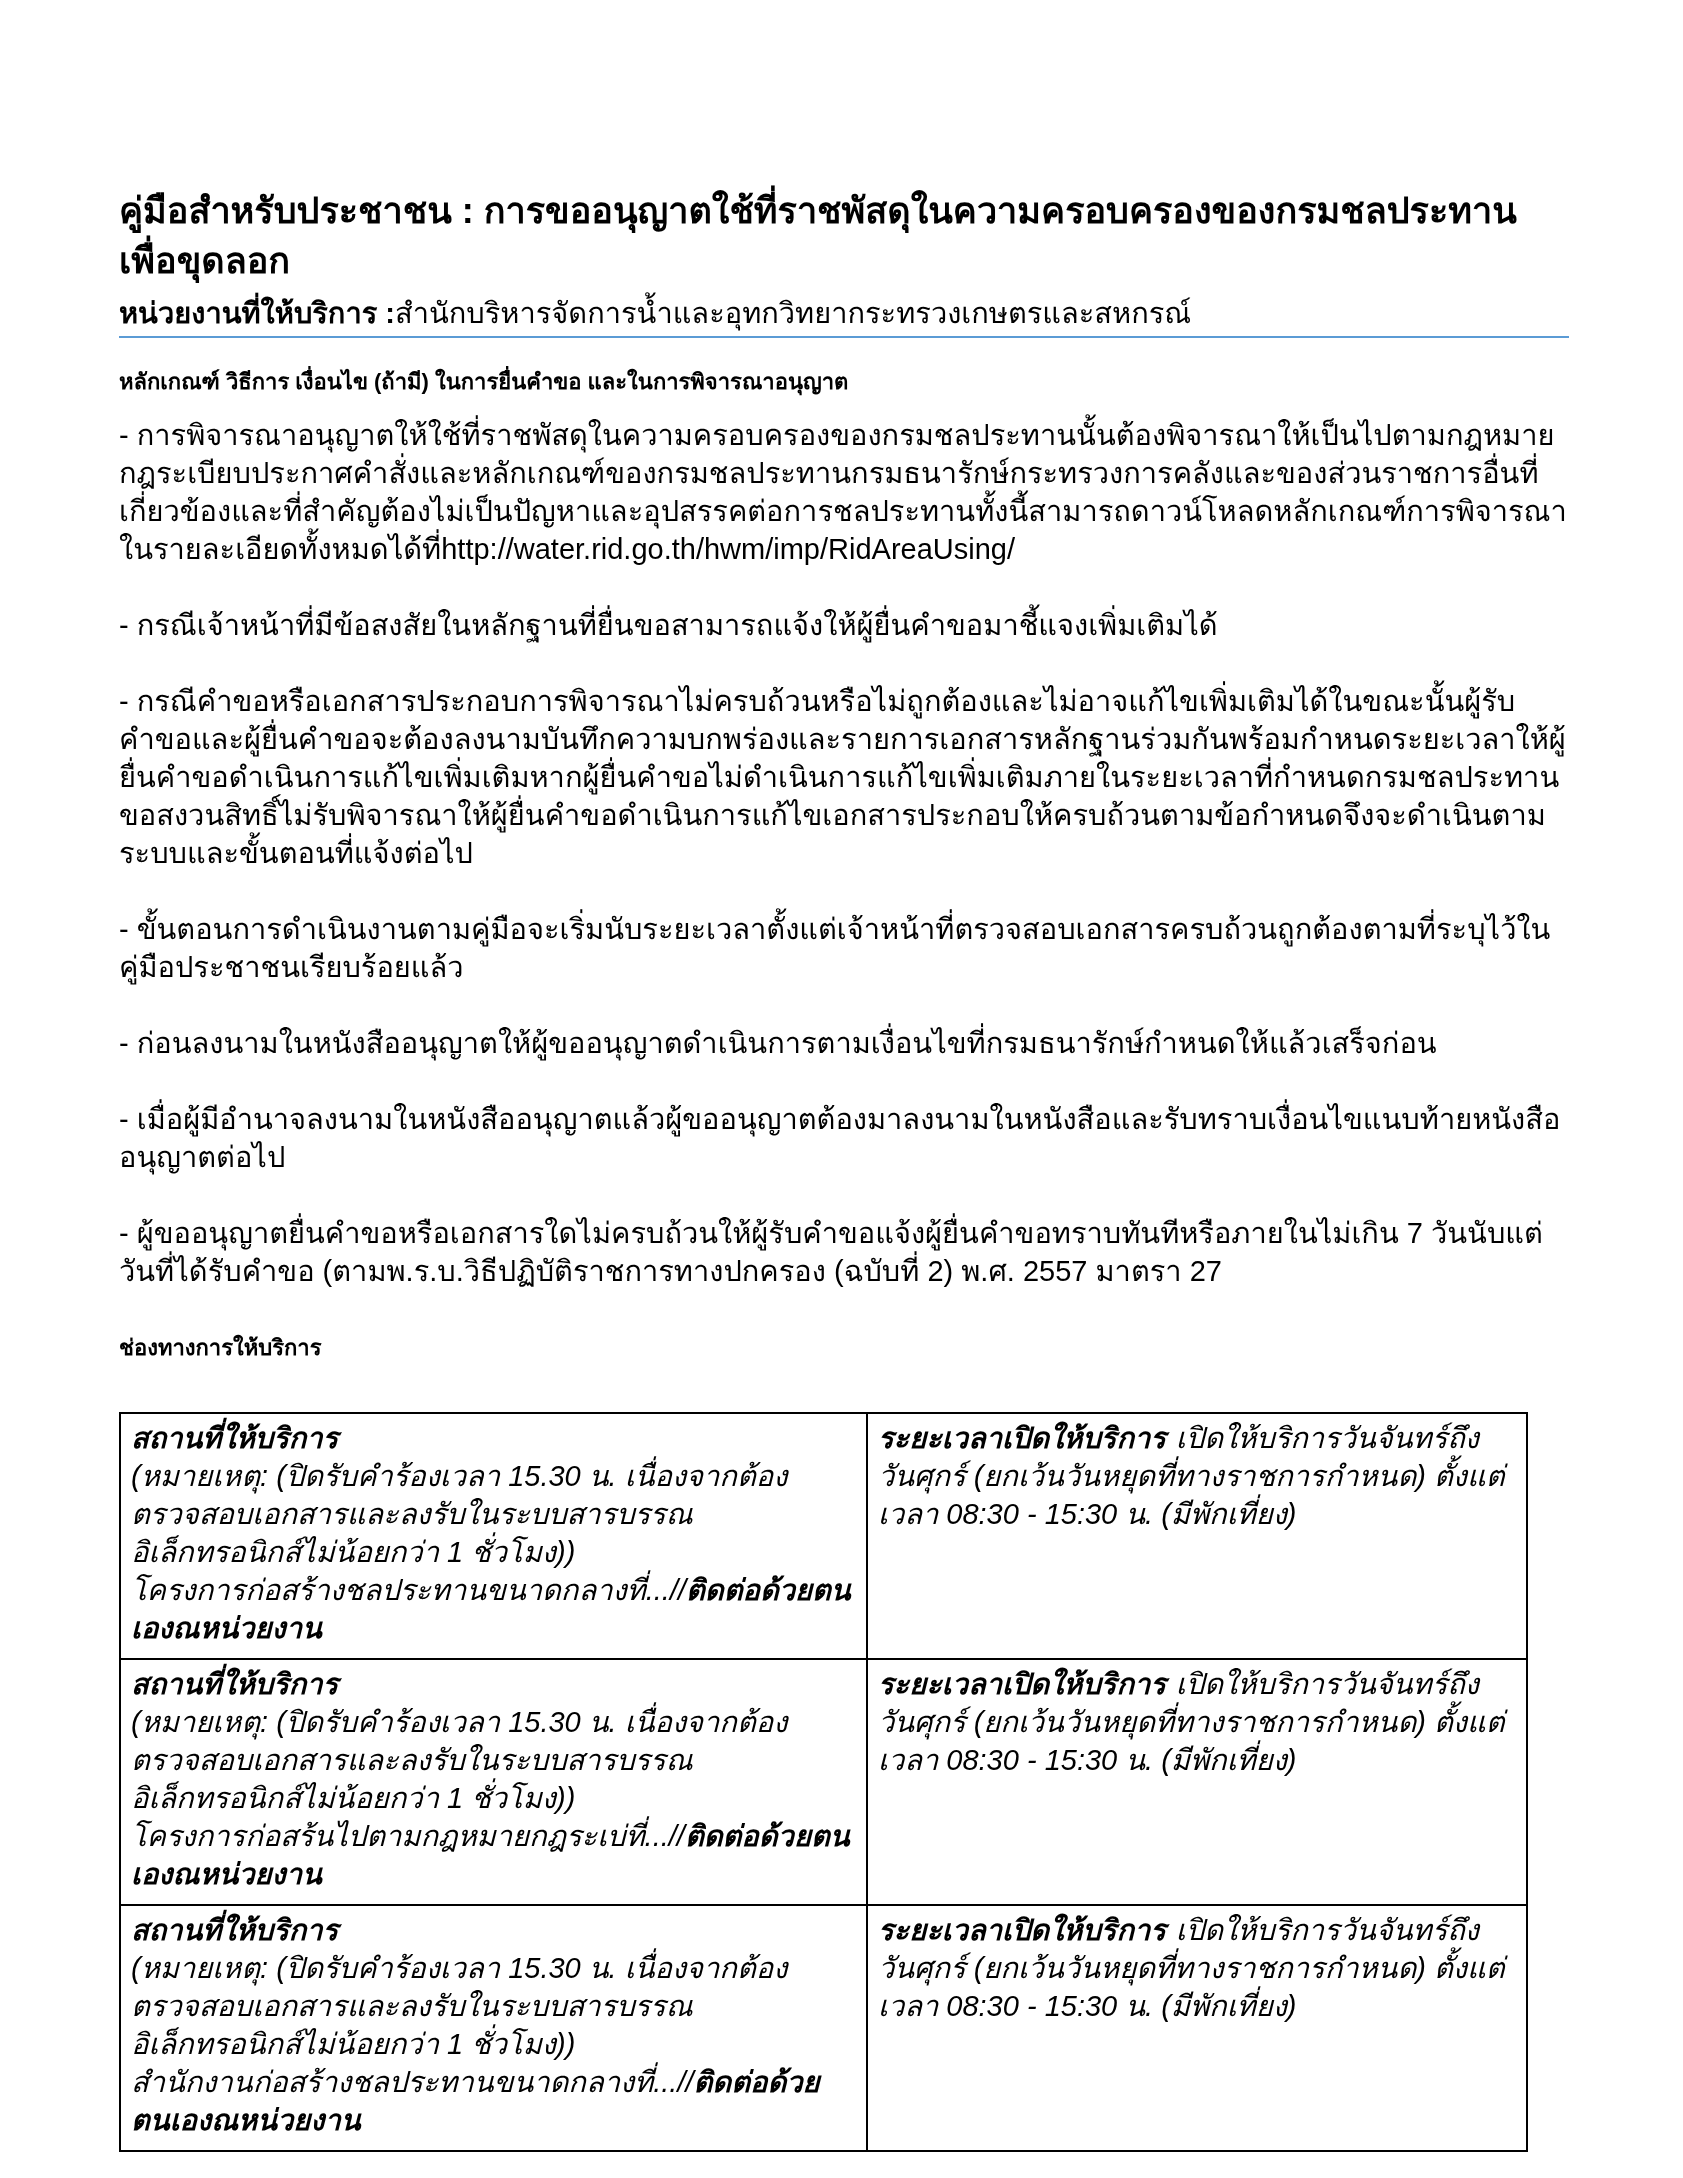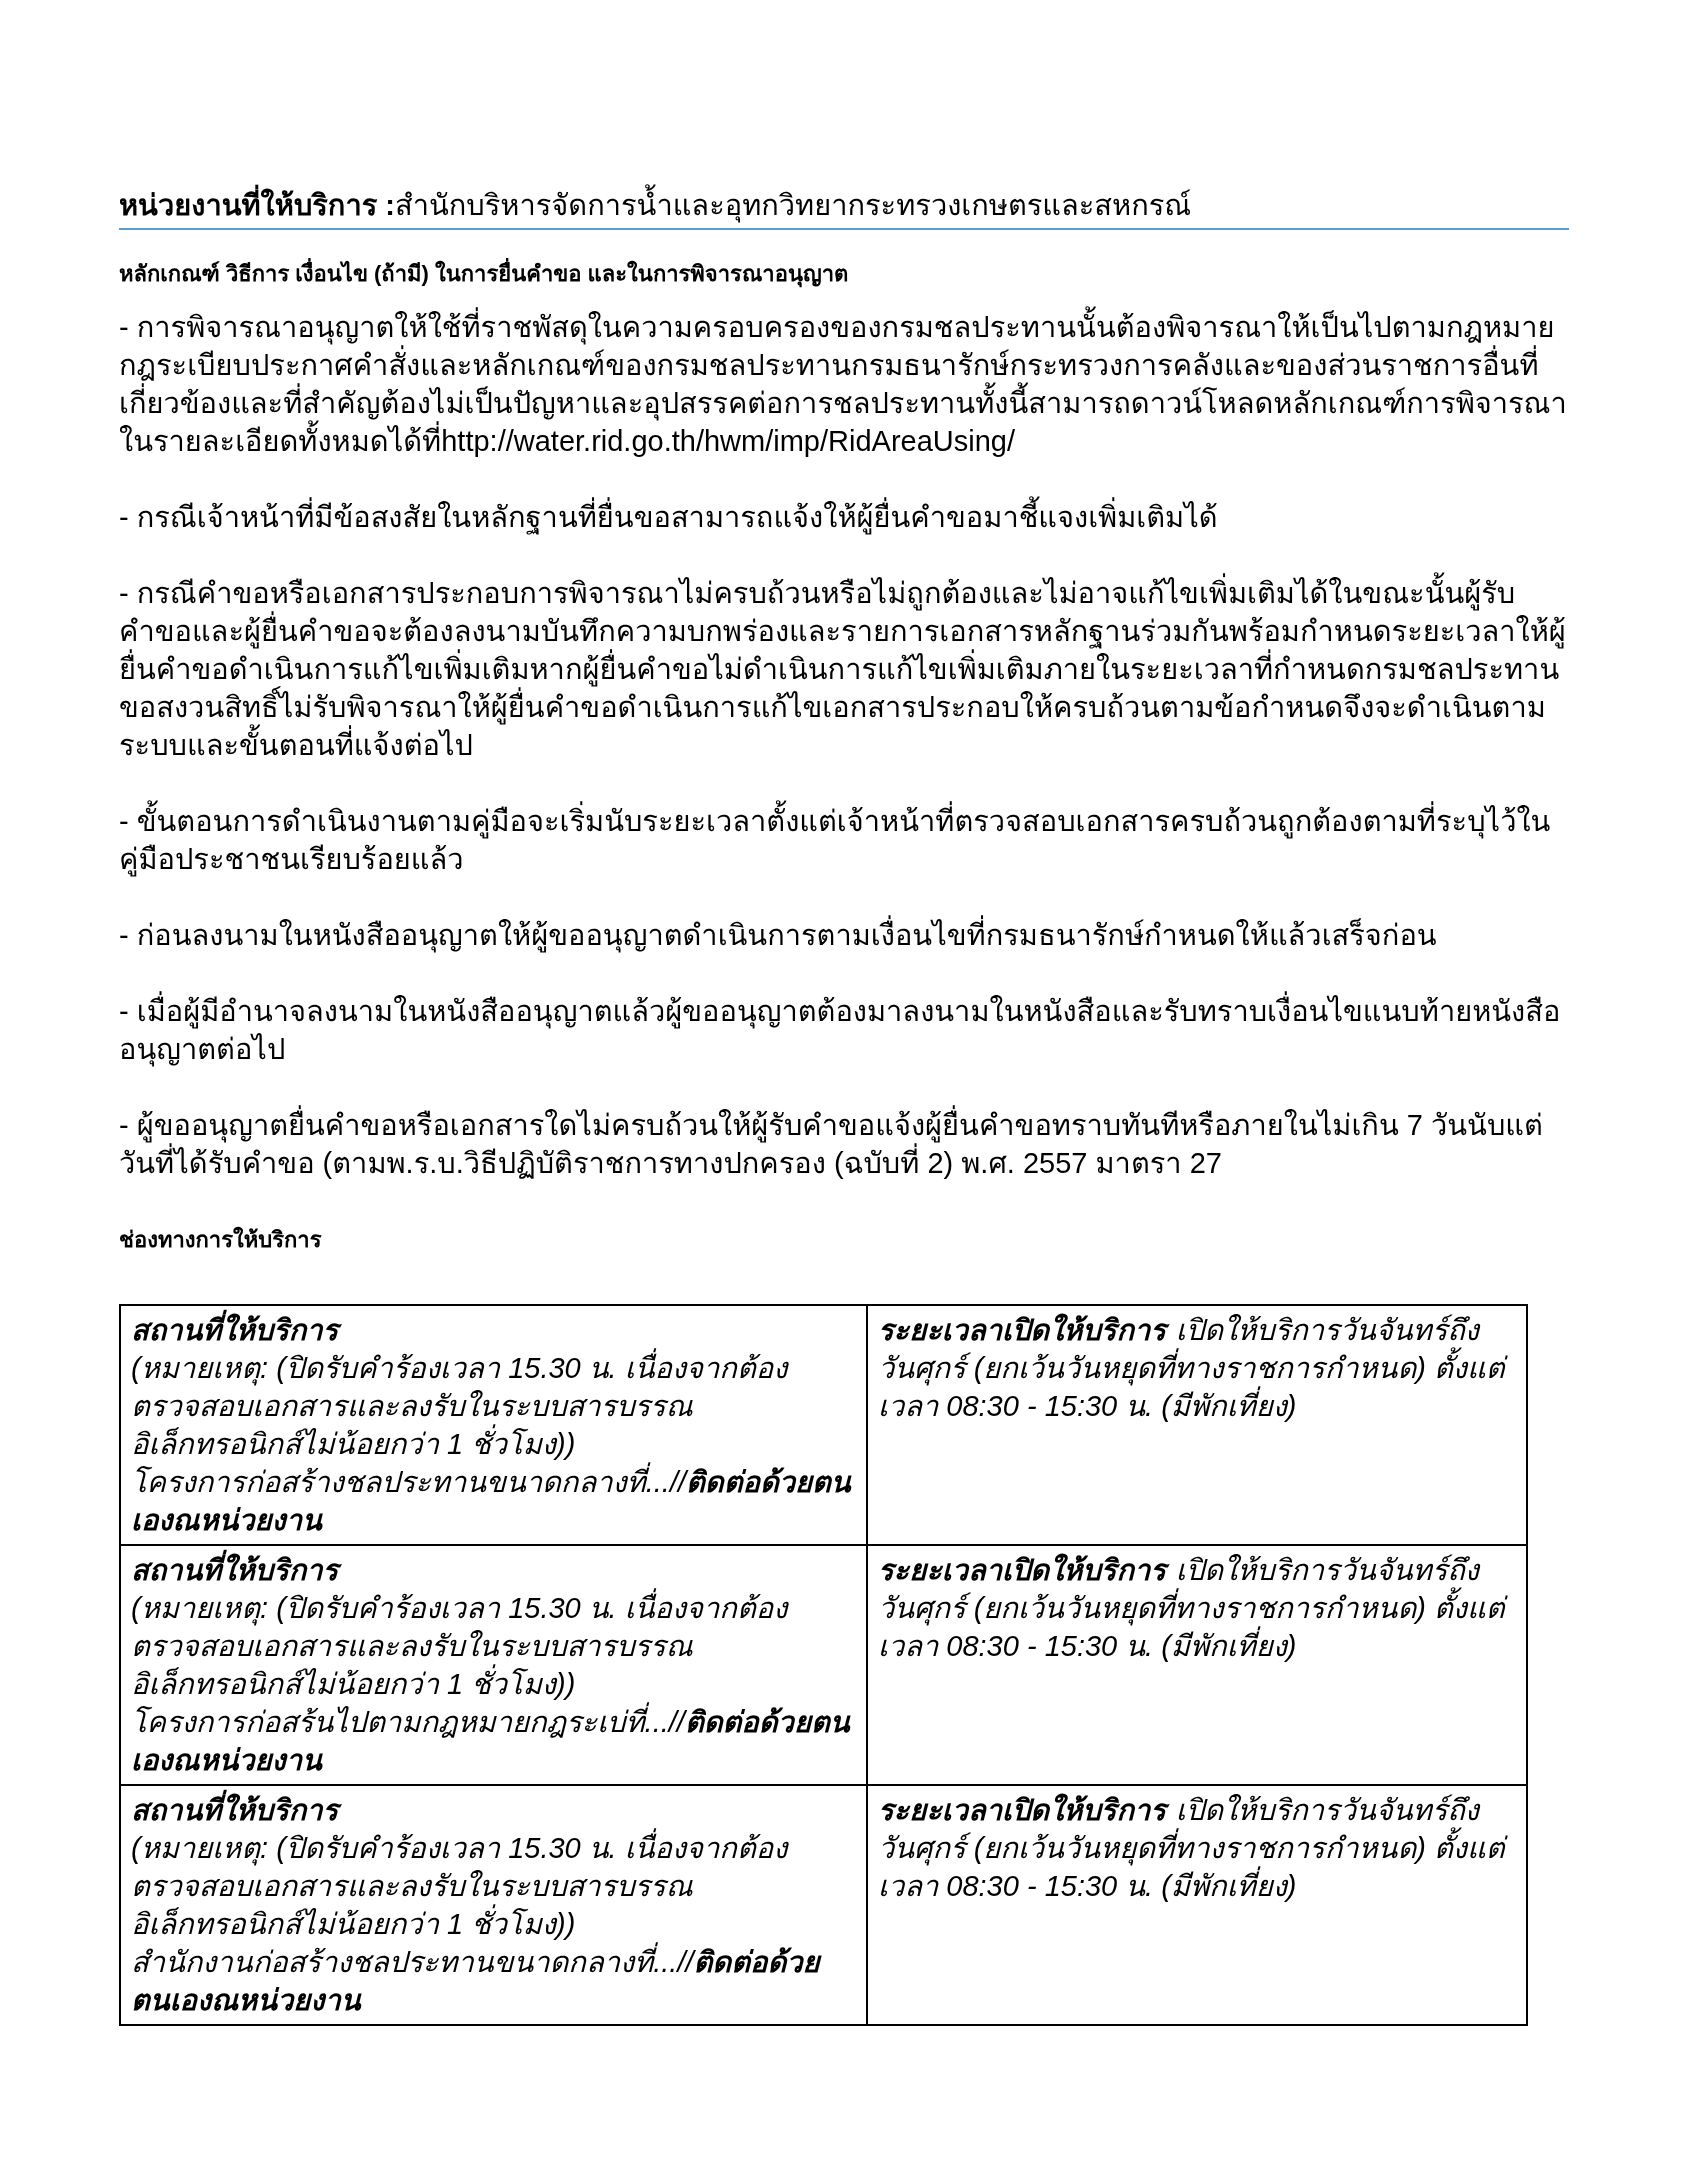--- a/index.html
+++ b/index.html
@@ -57,37 +57,38 @@
   }
   table.svc {
     border-collapse: collapse;
     table-layout: fixed;
     width: 1371px;
   }
   table.svc td {
     border: 2px solid #000000;
     vertical-align: top;
     box-sizing: border-box;
-    padding: 5px 12px 5px 10px;
+    padding: 5px 12px 11px 10px;
     height: 225px;
     font-size: 29px;
     line-height: 38px;
     overflow: hidden;
   }
   td.col-location { width: 747px; }
   td.col-hours    { width: 660px; }
   .it  { font-style: italic; }
   .bih { font-style: italic; font-weight: bold; }
   .bih.lead { margin-right: 10px; }
 </style>
 </head>
 <body>
 
 <div class="page">
 
+  <h1 class="doc-title">คู่มือสำหรับประชาชน : การขออนุญาตใช้ที่ราชพัสดุในความครอบครองของกรมชลประทานเพื่อขุดลอก</h1>
 
   <p class="subtitle"><span class="lbl">หน่วยงานที่ให้บริการ :</span><span>สำนักบริหารจัดการน้ำและอุทกวิทยากระทรวงเกษตรและสหกรณ์</span></p>
 
   <hr class="title-rule">
 
   <h2 class="section-heading">หลักเกณฑ์ วิธีการ เงื่อนไข (ถ้ามี) ในการยื่นคำขอ และในการพิจารณาอนุญาต</h2>
 
   <p class="para">- การพิจารณาอนุญาตให้ใช้ที่ราชพัสดุในความครอบครองของกรมชลประทานนั้นต้องพิจารณาให้เป็นไปตามกฎหมายกฎระเบียบประกาศคำสั่งและหลักเกณฑ์ของกรมชลประทานกรมธนารักษ์กระทรวงการคลังและของส่วนราชการอื่นที่เกี่ยวข้องและที่สำคัญต้องไม่เป็นปัญหาและอุปสรรคต่อการชลประทานทั้งนี้สามารถดาวน์โหลดหลักเกณฑ์การพิจารณาในรายละเอียดทั้งหมดได้ที่http://water.rid.go.th/hwm/imp/RidAreaUsing/</p>
   <p class="para">- กรณีเจ้าหน้าที่มีข้อสงสัยในหลักฐานที่ยื่นขอสามารถแจ้งให้ผู้ยื่นคำขอมาชี้แจงเพิ่มเติมได้</p>
   <p class="para">- กรณีคำขอหรือเอกสารประกอบการพิจารณาไม่ครบถ้วนหรือไม่ถูกต้องและไม่อาจแก้ไขเพิ่มเติมได้ในขณะนั้นผู้รับคำขอและผู้ยื่นคำขอจะต้องลงนามบันทึกความบกพร่องและรายการเอกสารหลักฐานร่วมกันพร้อมกำหนดระยะเวลาให้ผู้ยื่นคำขอดำเนินการแก้ไขเพิ่มเติมหากผู้ยื่นคำขอไม่ดำเนินการแก้ไขเพิ่มเติมภายในระยะเวลาที่กำหนดกรมชลประทานขอสงวนสิทธิ์ไม่รับพิจารณาให้ผู้ยื่นคำขอดำเนินการแก้ไขเอกสารประกอบให้ครบถ้วนตามข้อกำหนดจึงจะดำเนินตามระบบและขั้นตอนที่แจ้งต่อไป</p>

